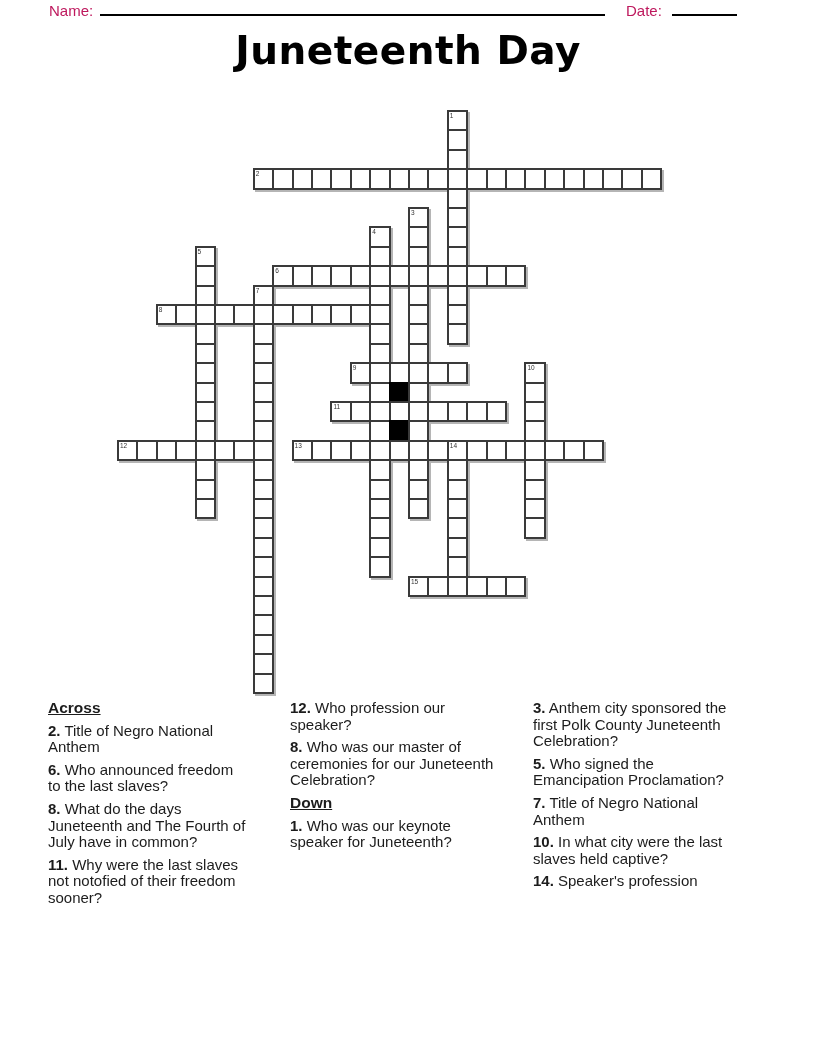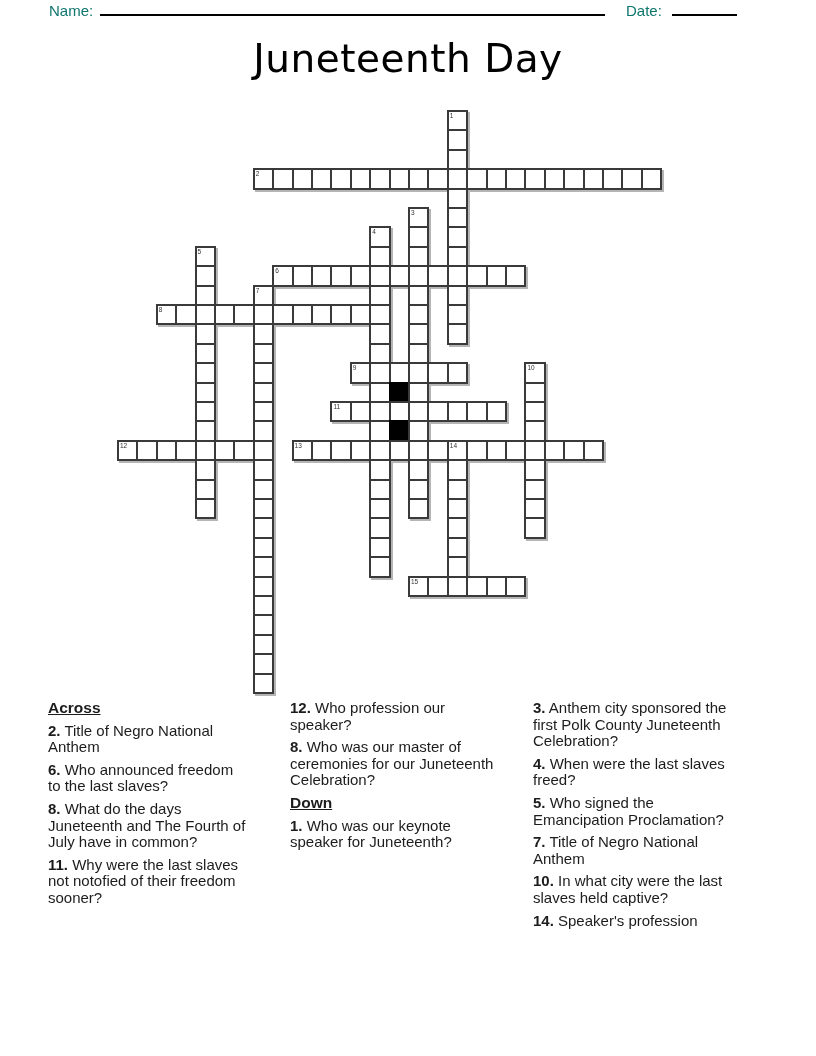--- a/index.html
+++ b/index.html
@@ -6,33 +6,33 @@
   body {
     width:816px; height:1056px;
     background:#ffffff;
     position:relative;
     font-family:"Liberation Sans", sans-serif;
     color:#111;
     overflow:hidden;
   }
 
   
-  .hdr-label { position:absolute; font-size:15px; color:#0f766e;text-align:right; }
+  .hdr-label { position:absolute; font-size:15px; color:#be185d;text-align:right; }
   #name-label { left:49px; top:2px; }
   #date-label { left:626px; top:2px; }
   .write-line { position:absolute; height:1.6px; background:#000; }
   #name-line { left:100px; top:14px; width:505px; }
   #date-line { left:672px; top:14px; width:65px; }
 
   
   #title {
-    position:absolute; top:36px; left:0; width:816px;
+    position:absolute; top:28px; left:0; width:816px;
     text-align:center;
     font-family:"DejaVu Sans","Liberation Sans",sans-serif;
-    font-size:39px; font-weight:400; letter-spacing:0.5px;
+    font-size:39px; font-weight:700; letter-spacing:0.5px;
     color:#000;
   }
 
   
   #grid { position:absolute; left:117px; top:110px; }
   .cell {
     position:absolute;
     width:21.4px; height:21.4px;
     box-sizing:border-box;
     border:2px solid #3a3a3a;
@@ -285,18 +285,17 @@
     <div class="clue"><b>11.</b><span> Why were the last slaves not notofied of their freedom sooner?</span></div>
   </div>
 <div id="clue-col-1" class="clue-col">
     <div class="clue"><b>12.</b><span> Who profession our speaker?</span></div>
     <div class="clue"><b>8.</b><span> Who was our master of ceremonies for our Juneteenth Celebration?</span></div>
     <div class="clue-heading">Down</div>
     <div class="clue"><b>1.</b><span> Who was our keynote speaker for Juneteenth?</span></div>
   </div>
 <div id="clue-col-2" class="clue-col">
     <div class="clue"><b>3.</b><span> Anthem city sponsored the first Polk County Juneteenth Celebration?</span></div>
-    <div class="clue"><b>4.</b><span> When were the last slaves freed?</span></div>
     <div class="clue"><b>5.</b><span> Who signed the Emancipation Proclamation?</span></div>
     <div class="clue"><b>7.</b><span> Title of Negro National Anthem</span></div>
     <div class="clue"><b>10.</b><span> In what city were the last slaves held captive?</span></div>
     <div class="clue"><b>14.</b><span> Speaker's profession</span></div>
   </div>
 
 </body></html>

